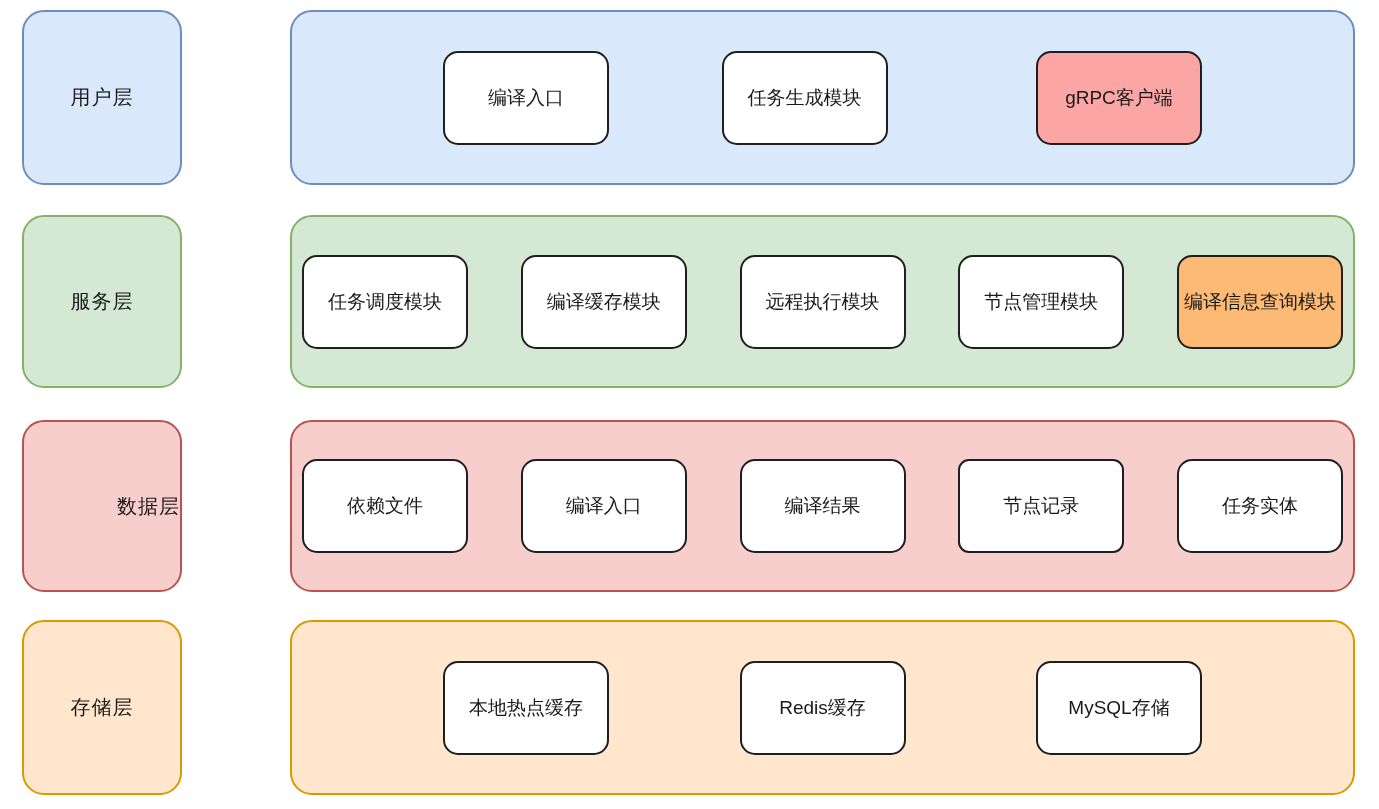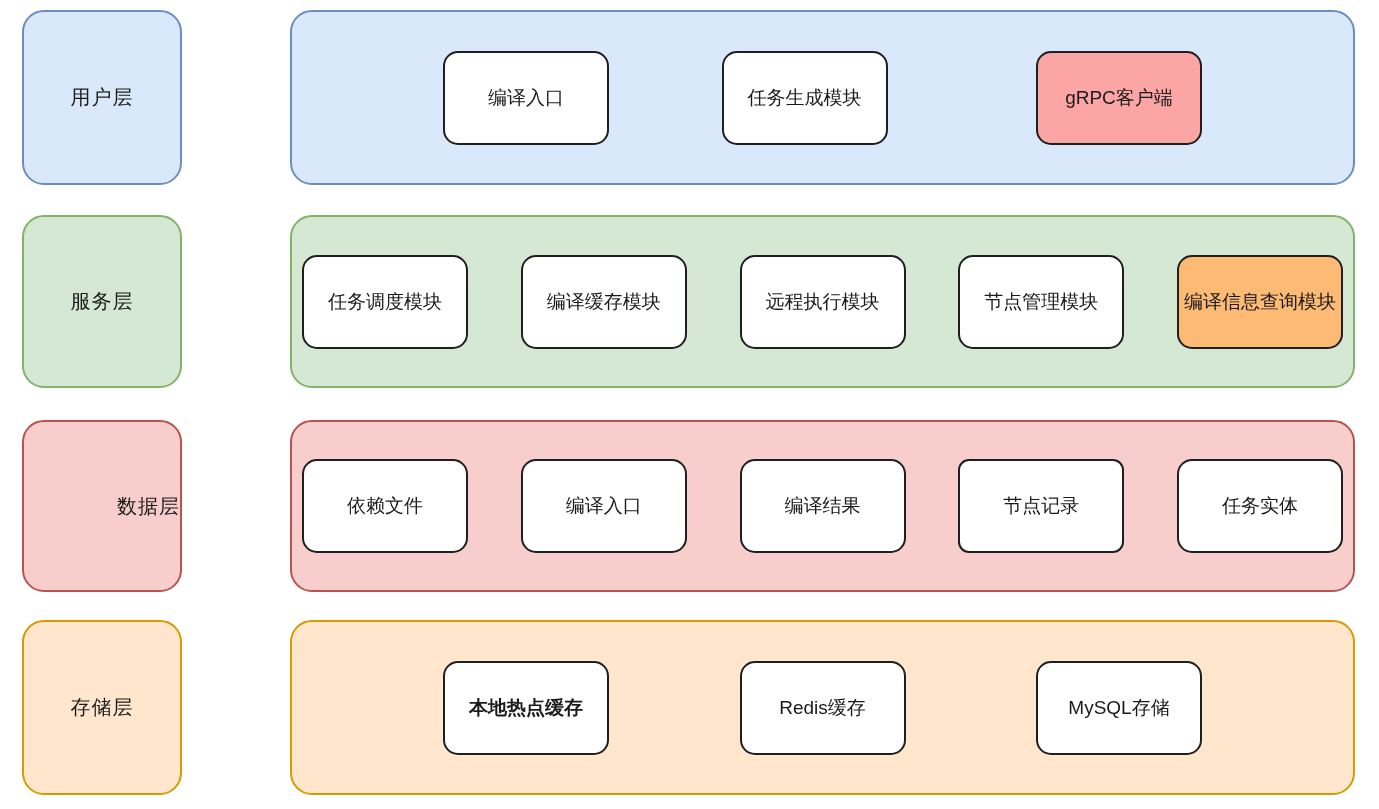--- a/index.html
+++ b/index.html
@@ -130,21 +130,21 @@
       <span>任务实体</span>
     </div>
   </div>
 </div>
 
 <div class="row row-3">
   <div class="layer-label" style="background-color: rgb(255, 230, 204); border-color: rgb(215, 155, 0);">
     <span>存储层</span>
   </div>
   <div class="layer-container cols-3" style="background-color: rgb(255, 230, 204); border-color: rgb(215, 155, 0);">
-    <div class="module" style="background-color: rgb(255, 255, 255); border-color: rgb(31, 31, 31); font-weight: bold;">
+    <div class="module" style="background-color: rgb(255, 255, 255); border-color: rgb(31, 31, 31);">
       <span>本地热点缓存</span>
     </div>
     <div class="module" style="background-color: rgb(255, 255, 255); border-color: rgb(31, 31, 31);">
       <span>Redis缓存</span>
     </div>
     <div class="module" style="background-color: rgb(255, 255, 255); border-color: rgb(31, 31, 31);">
       <span>MySQL存储</span>
     </div>
   </div>
 </div>

